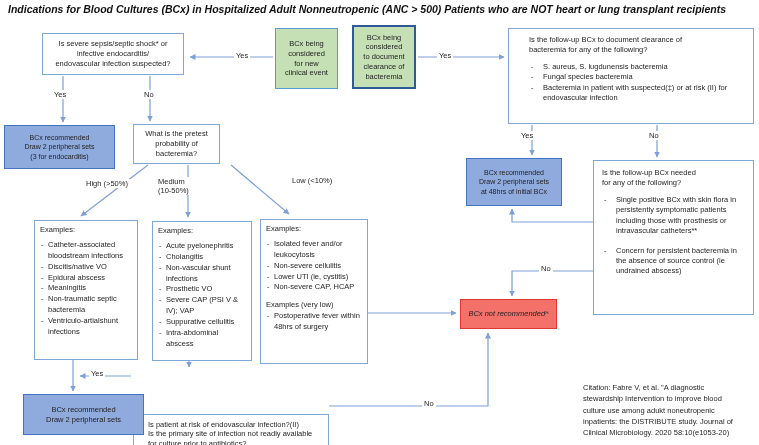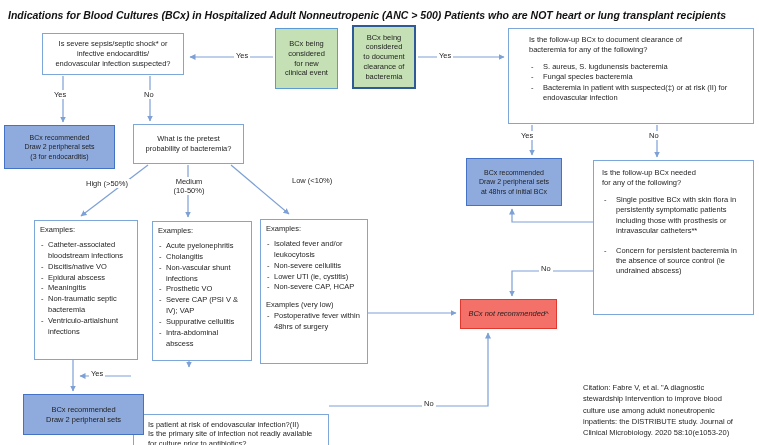--- a/index.html
+++ b/index.html
@@ -1,19 +1,19 @@
 <!DOCTYPE html>
 <html><head>
 <meta charset="utf-8">
 <style>
   html,body{margin:0;padding:0;background:#fff;}
   #canvas{position:relative;width:759px;height:445px;background:#fff;
     font-family:"Liberation Sans",sans-serif;color:#1f1f1f;overflow:hidden;}
   #title{position:absolute;left:8px;top:3px;width:748px;font-size:10.5px;
-    font-weight:bold;font-style:italic;color:#111;z-index:2;margin-top:6px;}
+    font-weight:bold;font-style:italic;color:#111;z-index:2;}
   #arrows{position:absolute;left:0;top:0;width:759px;height:445px;z-index:1;}
   .box{position:absolute;box-sizing:border-box;background:#fff;
     border:1px solid #7da7d9;font-size:7.5px;line-height:1.3;z-index:2;
     padding:4px 5px;}
   .center{display:flex;flex-direction:column;justify-content:center;text-align:center;}
   .blue{background:#8faadc;border-color:#4472c4;}
   .green{background:#c5e0b4;border-color:#5b9bd5;}
   .greenthick{background:#c5e0b4;border:2px solid #2e5b97;}
   .red{background:#f4716a;border-color:#e0382e;}
   .roomy{line-height:1.45;margin-left:12px;}
@@ -93,21 +93,21 @@
     <div class="bullet-wide">Fungal species bacteremia</div>
     <div class="bullet-wide">Bacteremia in patient with suspected(‡) or at risk (II) for endovascular infection</div>
   </div>
 
   <div class="box blue center" style="left:4px;top:125px;width:111px;height:44px;font-size:7px;">
     <div>BCx recommended</div>
     <div>Draw 2 peripheral sets</div>
     <div>(3 for endocarditis)</div>
   </div>
 
-  <div class="box center" style="left:133px;top:124px;width:111px;height:40px;">
+  <div class="box center" style="left:133px;top:124px;width:87px;height:40px;">
     <div>What is the pretest</div>
     <div>probability of bacteremia?</div>
   </div>
 
   <div class="box roomy" style="left:22px;top:220px;width:104px;height:140px;">
     <div>Examples:</div>
     <div class="sgap"></div>
     <div class="bullet">Catheter-associated bloodstream infections</div>
     <div class="bullet">Discitis/native VO</div>
     <div class="bullet">Epidural abscess</div>
@@ -175,21 +175,21 @@
     <div>culture use among adukt noneutropenic</div>
     <div>inpatients: the DISTRIBUTE study. Journal of</div>
     <div>Clinical Microbiology. 2020 58:10(e1053-20)</div>
   </div>
 
   <span class="lbl" style="left:234px;top:51px;">Yes</span>
   <span class="lbl" style="left:437px;top:51px;">Yes</span>
   <span class="lbl" style="left:52px;top:90px;">Yes</span>
   <span class="lbl" style="left:142px;top:90px;">No</span>
   <span class="lbl" style="left:84px;top:179px;">High (&gt;50%)</span>
-  <span class="lbl" style="left:156px;top:177px;width:62px;text-align:center;">
+  <span class="lbl" style="left:156px;top:177px;width:62px;text-align:left;">
     <span style="display:block;">Medium</span>
     <span style="display:block;">(10-50%)</span>
   </span>
   <span class="lbl" style="left:290px;top:176px;">Low (&lt;10%)</span>
   <span class="lbl" style="left:519px;top:131px;">Yes</span>
   <span class="lbl" style="left:647px;top:131px;">No</span>
   <span class="lbl" style="left:89px;top:369px;">Yes</span>
   <span class="lbl" style="left:539px;top:264px;">No</span>
   <span class="lbl" style="left:422px;top:399px;">No</span>
 

